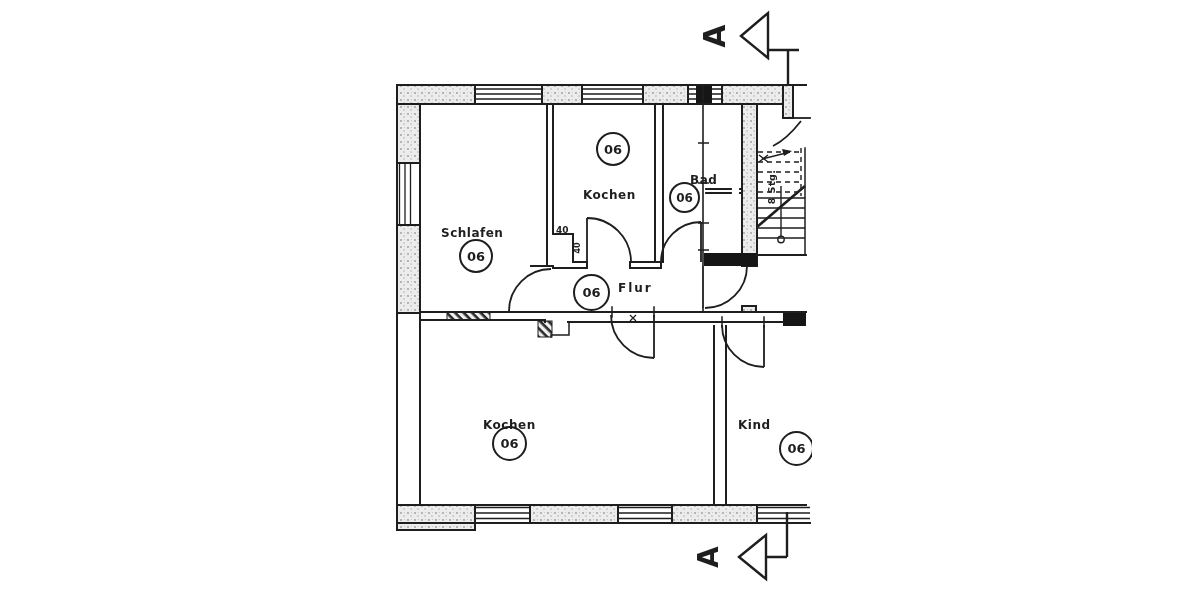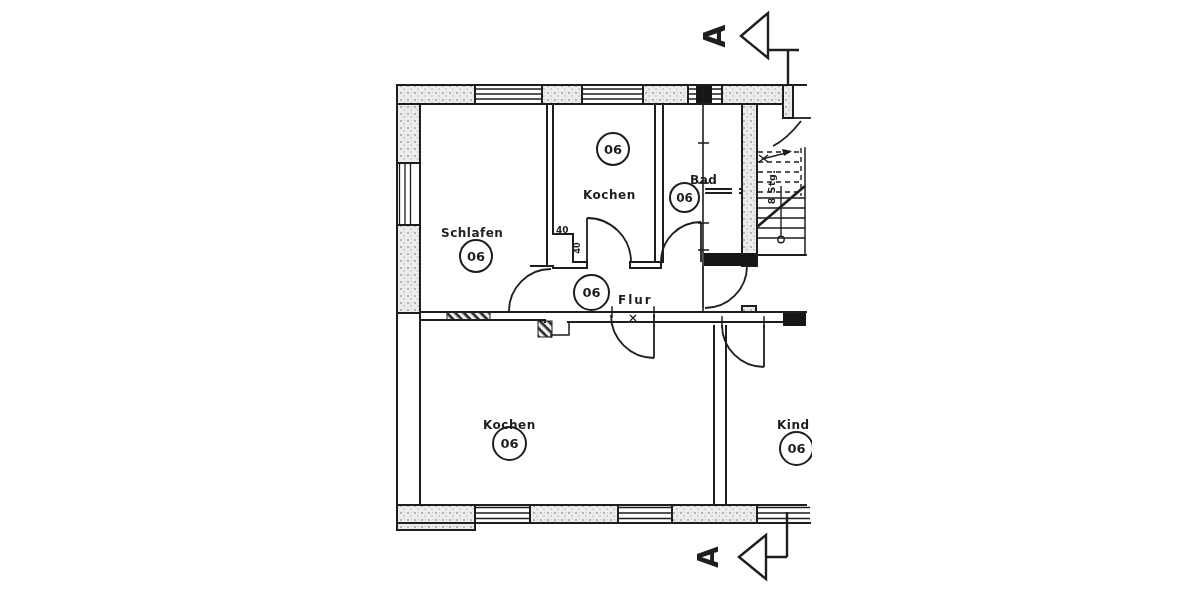--- a/index.html
+++ b/index.html
@@ -136,23 +136,23 @@
         <polygon points="741,36 768,13 768,58"></polygon>
         <path d="M768,50 H799 M788,50 V85"></path>
         <polygon points="739,557 766,535 766,579"></polygon>
         <path d="M766,557 H787 M787,557 V512"></path>
       </g>
     </svg>
 
     <span class="lbl room-name" style="left:441px;top:209px">Schlafen</span>
     <span class="lbl room-name" style="left:583px;top:171px">Kochen</span>
     <span class="lbl room-name" style="left:690px;top:156px">Bad</span>
-    <span class="lbl room-name" style="left:618px;top:276px;letter-spacing:2px">Flur</span>
+    <span class="lbl room-name" style="left:618px;top:264px;letter-spacing:2px">Flur</span>
     <span class="lbl room-name" style="left:483px;top:401px">Kochen</span>
-    <span class="lbl room-name" style="left:777px;top:401px">Kind</span>
+    <span class="lbl room-name" style="left:738px;top:401px">Kind</span>
 
     <span class="unit-circle" style="left:459px;top:239px;width:30px;height:30px">
         <span>06</span>
       </span>
     <span class="unit-circle" style="left:596px;top:132px;width:30px;height:30px">
         <span>06</span>
       </span>
     <span class="unit-circle" style="left:669px;top:182px;width:27px;height:27px;font-size:12px">
         <span>06</span>
       </span>

